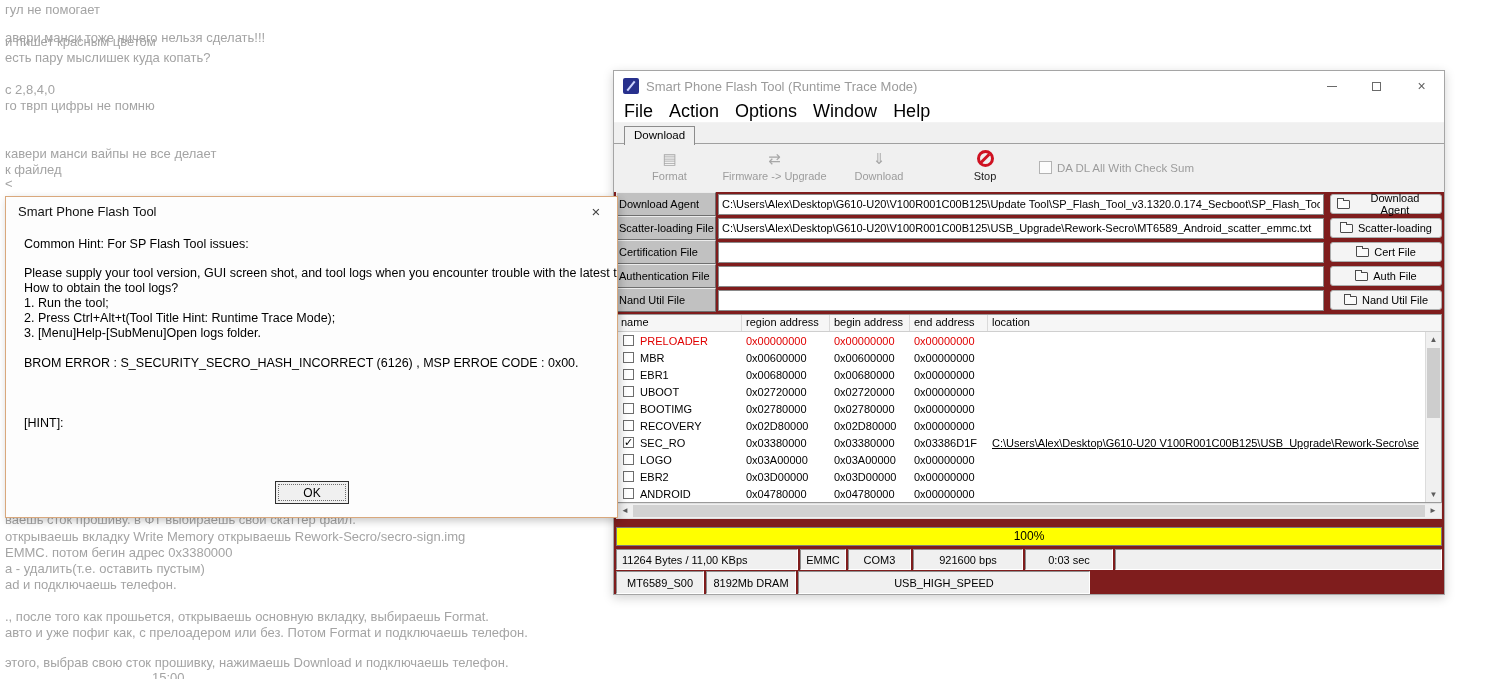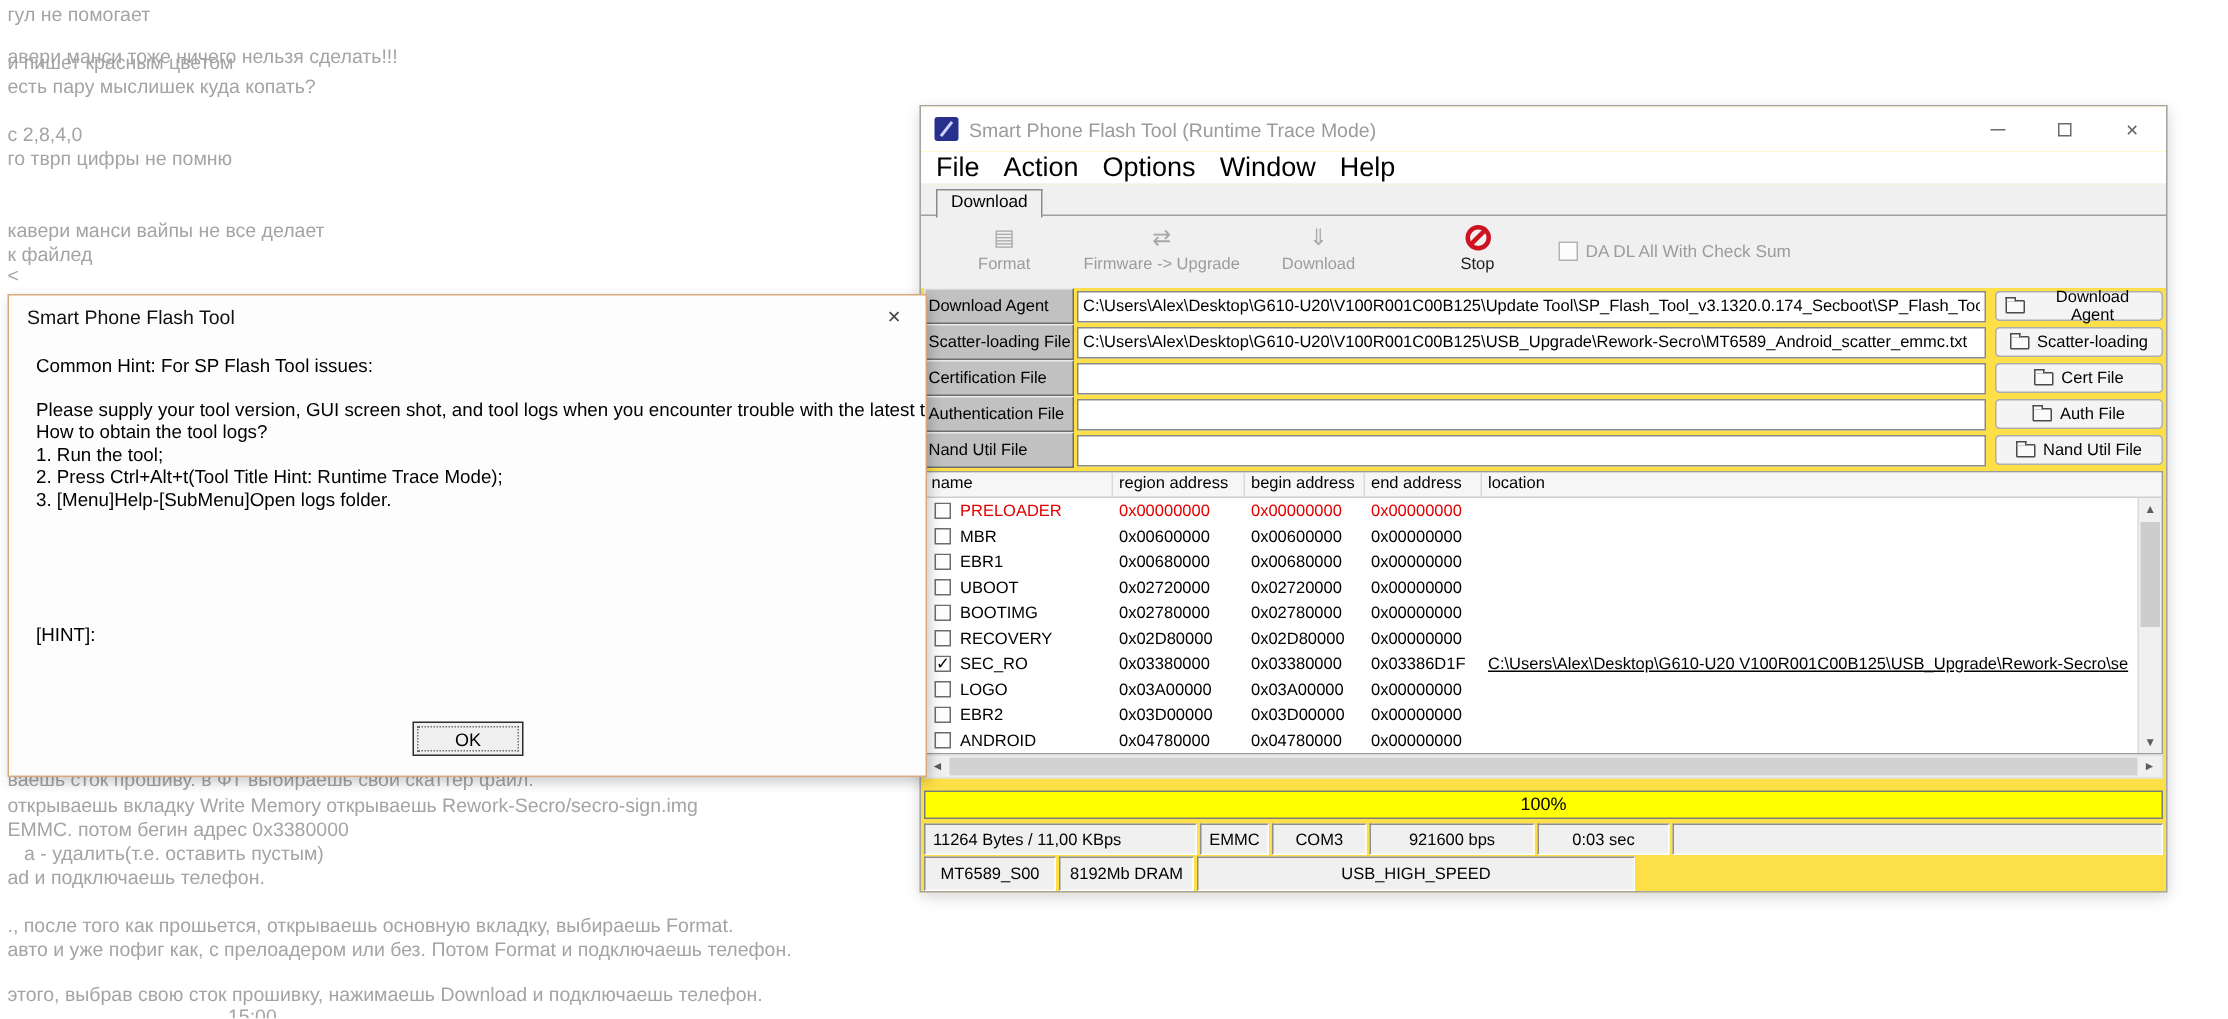--- a/index.html
+++ b/index.html
@@ -9,21 +9,21 @@
     font-family:"Liberation Sans", sans-serif; position:relative;
   }
   .page { position:relative; width:1485px; height:679px; overflow:hidden; background:#fff; }
 
   
   .bgline { position:absolute; font-size:13px; color:#a4a4a4; white-space:pre; }
 
   
   .app {
     position:absolute; left:613px; top:70px; width:832px; height:525px;
-    background:#fde047; border:1px solid #a5a5a5; z-index:1;
+    background:#7f1d1d; border:1px solid #a5a5a5; z-index:1;
     box-shadow:0 3px 10px rgba(0,0,0,.18); font-size:12px; color:#000;
   }
   .titlebar { height:30px; background:#fff; display:flex; align-items:center; }
   .app-icon { width:16px; height:16px; margin:0 7px 0 9px; background:#27308d; border-radius:2px; position:relative; flex:0 0 auto; }
   .app-icon::after { content:''; position:absolute; left:7px; top:2px; width:2px; height:12px; background:#cdd4ff; transform:rotate(38deg); }
   .title-text { color:#9b9b9b; font-size:13px; white-space:nowrap; }
   .win-controls { margin-left:auto; display:flex; height:100%; }
   .win-btn { width:45px; height:100%; display:flex; align-items:center; justify-content:center; color:#5f5f5f; font-size:14px; }
   .min-glyph { display:inline-block; width:10px; height:1px; background:#6a6a6a; }
   .max-glyph { display:inline-block; width:9px; height:9px; border:1px solid #6a6a6a; }
@@ -132,21 +132,21 @@
       <span class="bgline" style="left: 5px; top: 34px;">и пишет красным цветом</span>
       <span class="bgline" style="left: 5px; top: 50px;">есть пару мыслишек куда копать?</span>
       <span class="bgline" style="left: 5px; top: 82px;">с 2,8,4,0</span>
       <span class="bgline" style="left: 5px; top: 98px;">го тврп цифры не помню</span>
       <span class="bgline" style="left: 5px; top: 146px;">кавери манси вайпы не все делает</span>
       <span class="bgline" style="left: 5px; top: 162px;">к файлед</span>
       <span class="bgline" style="left: 5px; top: 176px;">&lt;</span>
       <span class="bgline" style="left: 5px; top: 512px;">ваешь сток прошиву. в ФТ выбираешь свой скаттер файл.</span>
       <span class="bgline" style="left: 5px; top: 529px;">открываешь вкладку Write Memory открываешь Rework-Secro/secro-sign.img</span>
       <span class="bgline" style="left: 5px; top: 545px;">ЕММС. потом бегин адрес 0x3380000</span>
-      <span class="bgline" style="left: 16px; top: 561px; text-align: right;">а - удалить(т.е. оставить пустым)</span>
+      <span class="bgline" style="left: 5px; top: 561px; text-align: right;">а - удалить(т.е. оставить пустым)</span>
       <span class="bgline" style="left: 5px; top: 577px;">ad и подключаешь телефон.</span>
       <span class="bgline" style="left: 5px; top: 609px;">., после того как прошьется, открываешь основную вкладку, выбираешь Format.</span>
       <span class="bgline" style="left: 5px; top: 625px;">авто и уже пофиг как, с прелоадером или без. Потом Format и подключаешь телефон.</span>
       <span class="bgline" style="left: 5px; top: 655px;">этого, выбрав свою сток прошивку, нажимаешь Download и подключаешь телефон.</span>
       <span class="bgline" style="left: 152px; top: 670px;">15:00</span>
     </div>
 
   <div class="app">
 
     <div class="titlebar">
@@ -419,17 +419,18 @@
     <div class="dlg-title">Smart Phone Flash Tool</div>
     <div class="dlg-close">
         <span>×</span>
       </div>
     <div class="dl dl1">Common Hint: For SP Flash Tool issues:</div>
     <div class="dl dl2">Please supply your tool version, GUI screen shot, and tool logs when you encounter trouble with the latest tool.</div>
     <div class="dl dl3">How to obtain the tool logs?</div>
     <div class="dl dl4">1. Run the tool;</div>
     <div class="dl dl5">2. Press Ctrl+Alt+t(Tool Title Hint: Runtime Trace Mode);</div>
     <div class="dl dl6">3. [Menu]Help-[SubMenu]Open logs folder.</div>
+    <div class="dl dl7">BROM ERROR : S_SECURITY_SECRO_HASH_INCORRECT (6126) , MSP ERROE CODE : 0x00.</div>
     <div class="dl dl8">[HINT]:</div>
     <button class="ok-btn">OK</button>
   </div>
 
 </div>
 
 </body></html>

